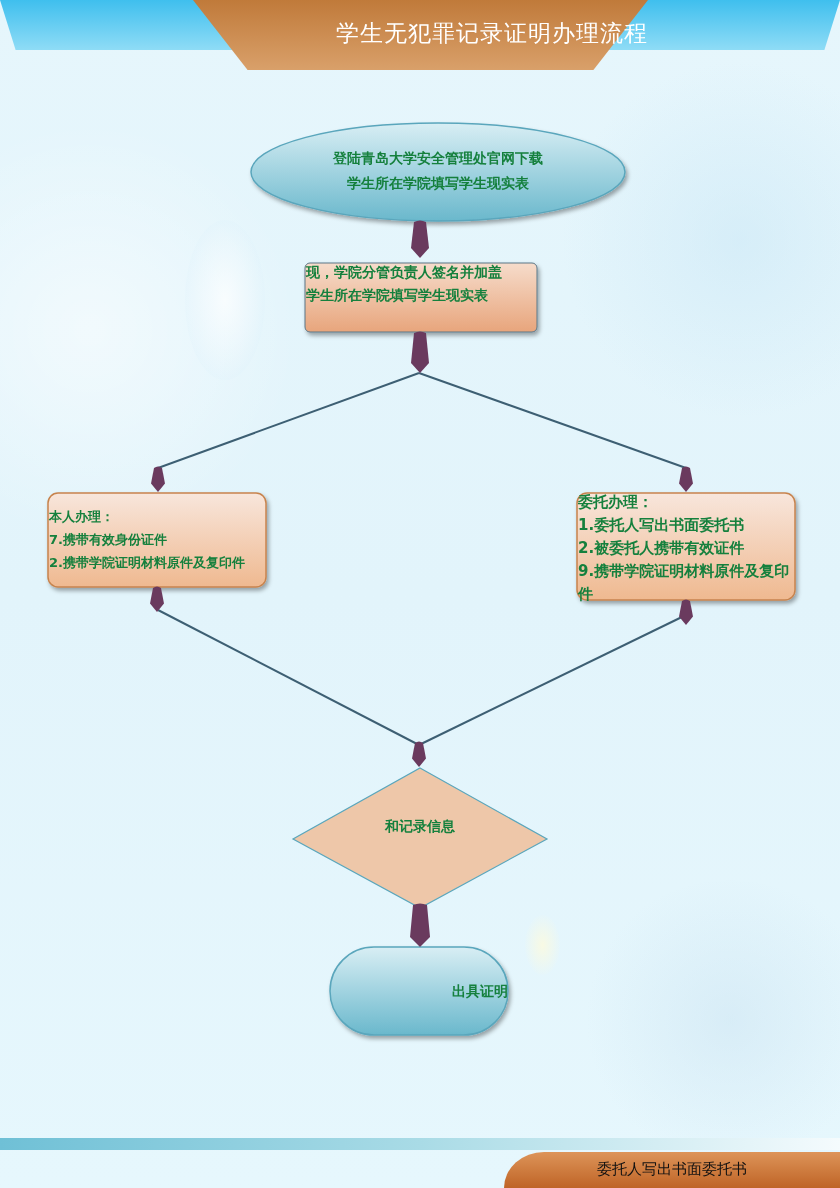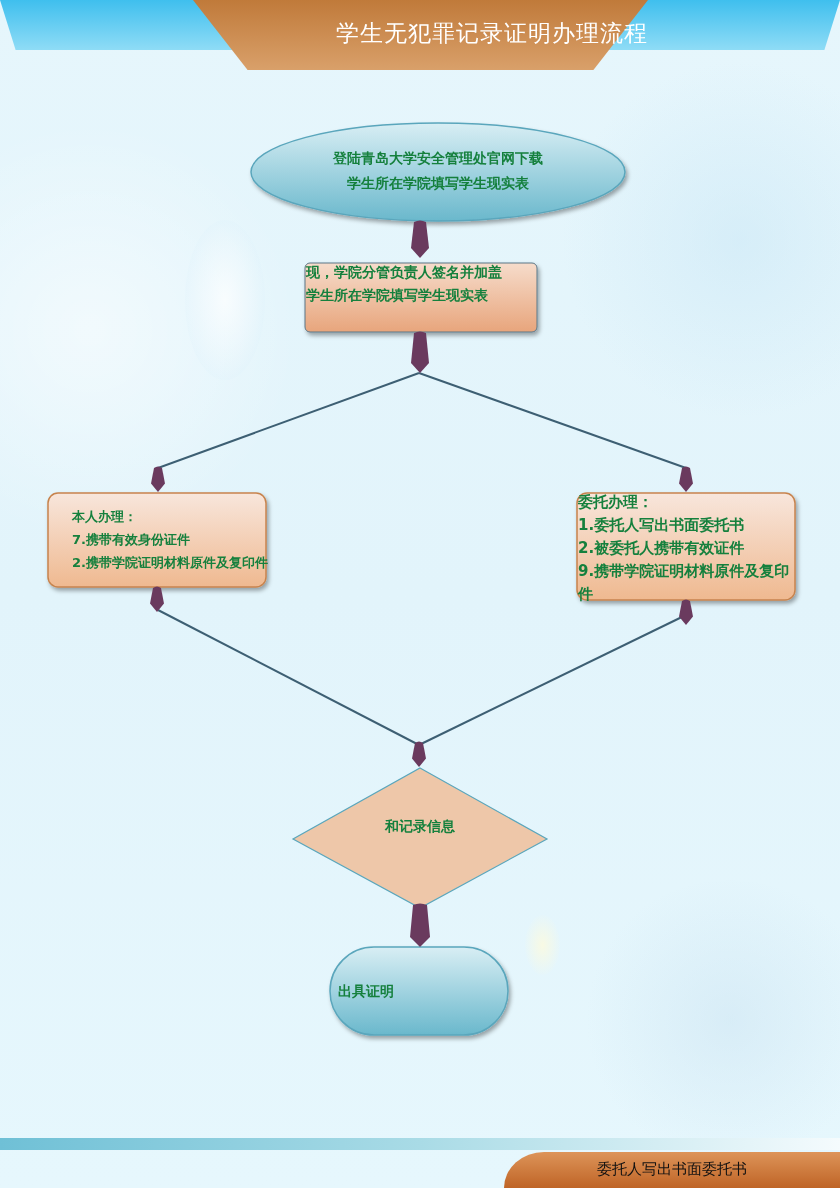--- a/index.html
+++ b/index.html
@@ -89,34 +89,34 @@
 <div class="txt" style="left:251px;top:146px;width:374px;text-align:center;">
   <div>登陆青岛大学安全管理处官网下载</div>
   <div>学生所在学院填写学生现实表</div>
 </div>
 
 <div class="txt" style="left:306px;top:261px;width:232px;line-height:23px;font-size:14px;">
   <div>现，学院分管负责人签名并加盖</div>
   <div>学生所在学院填写学生现实表</div>
 </div>
 
-<div class="txt" style="left:49px;top:505px;width:218px;line-height:23px;font-size:13px;margin-left:23px;">
+<div class="txt" style="left:49px;top:505px;width:218px;line-height:23px;font-size:13px;">
   <div>本人办理：</div>
   <div>7.携带有效身份证件</div>
   <div>2.携带学院证明材料原件及复印件</div>
 </div>
 
 <div class="txt" style="left:578px;top:491px;width:218px;line-height:23px;font-size:15px;">
   <div>委托办理：</div>
   <div>1.委托人写出书面委托书</div>
   <div>2.被委托人携带有效证件</div>
   <div>9.携带学院证明材料原件及复印件</div>
 </div>
 
 <div class="txt" style="left:300px;top:814px;width:240px;text-align:center;">
   <div>和记录信息</div>
 </div>
 
-<div class="txt" style="left:330px;top:979px;width:178px;text-align:left;padding-left:8px;">出具证明</div>
+<div class="txt" style="left:330px;top:979px;width:178px;text-align:right;">出具证明</div>
 
 <div class="footer-bar"></div>
 <div class="footer-tab"></div>
 <div class="footer-text">委托人写出书面委托书</div>
 
 </body></html>

